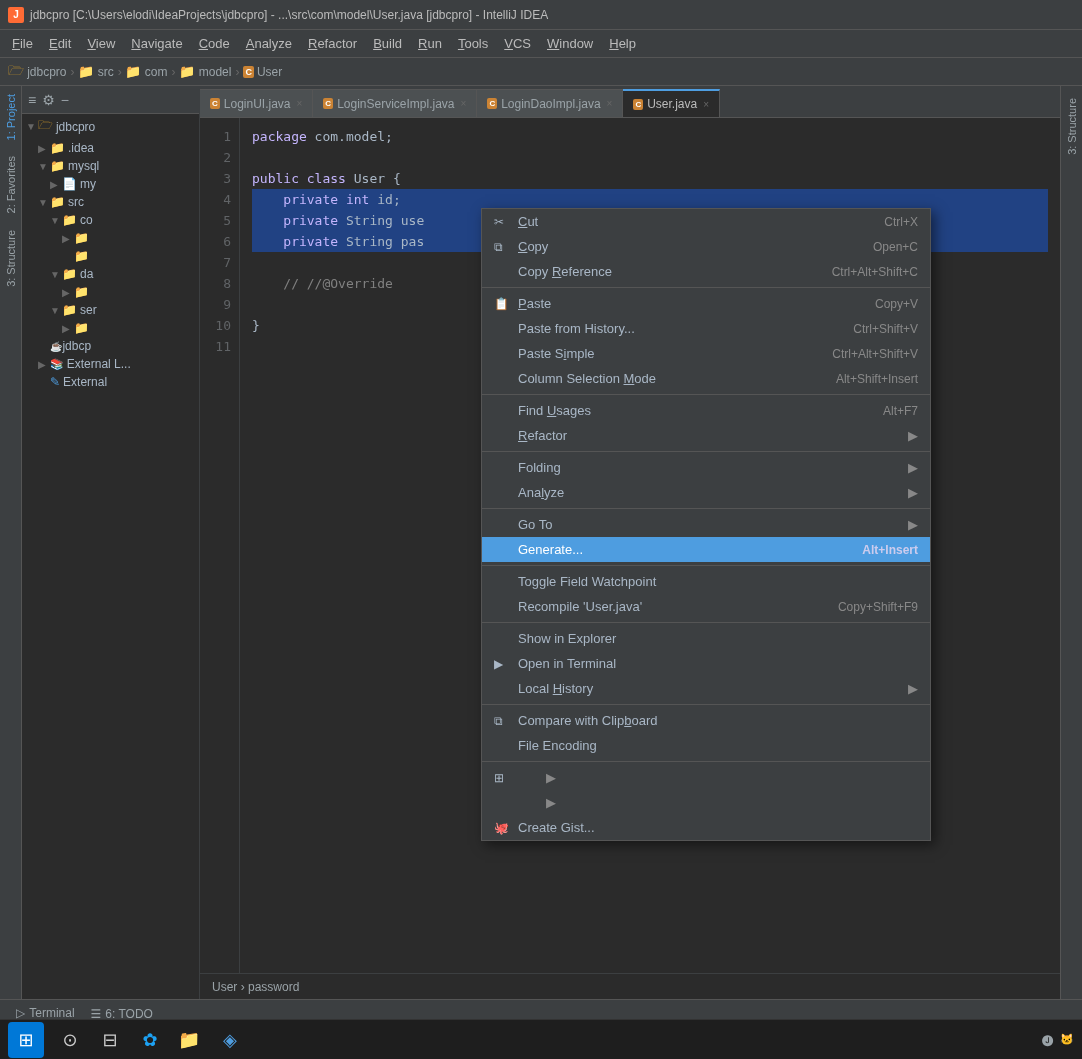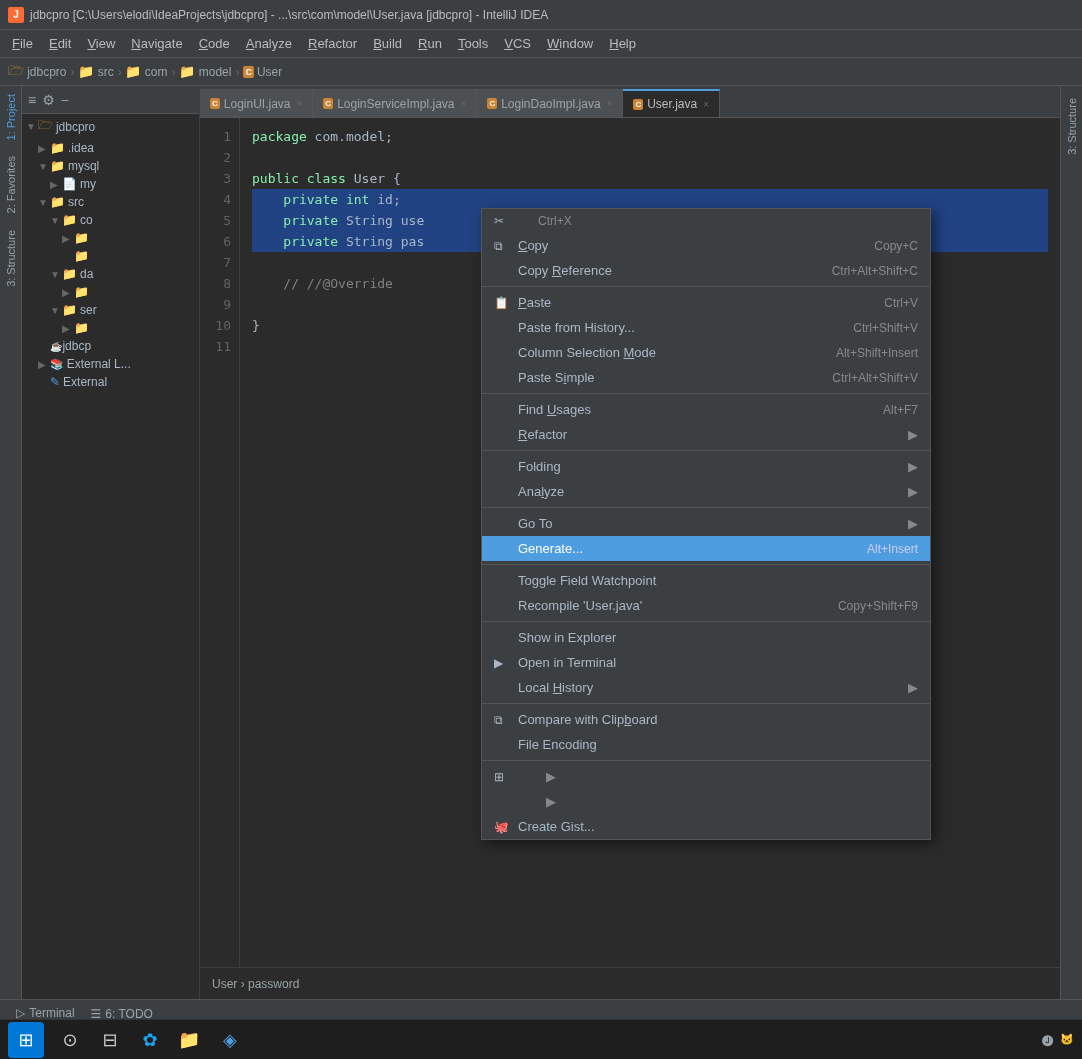--- a/index.html
+++ b/index.html
@@ -213,21 +213,21 @@
       line-height: 21px;
     }
     .code-content {
       flex: 1;
       font-family: 'Consolas', monospace;
       font-size: 13px;
       padding: 8px 12px;
       line-height: 21px;
       overflow: hidden;
     }
-    .kw { color: #86efac; }
+    .kw { color: #c4b5fd; }
     .comment { color: #808080; }
     .selected-line {
       background: #214283;
       display: block;
     }
 
     
     .bottom-bar {
       height: 28px;
       background: #3c3f41;
@@ -275,21 +275,21 @@
     .ctx-item {
       display: flex;
       align-items: center;
       padding: 5px 12px;
       cursor: pointer;
       position: relative;
     }
     .ctx-item.active { background: #4e9de0; color: white; }
     .ctx-item .ctx-label { flex: 1; }
     .ctx-item .ctx-shortcut { color: #888; font-size: 12px; margin-left: 20px; }
-    .ctx-item.active .ctx-shortcut { color: #cce; }
+    .ctx-item.active .ctx-shortcut { color: #cce; font-weight: bold; }
     .ctx-item .ctx-arrow { margin-left: 8px; color: #888; }
     .ctx-item .ctx-icon { width: 20px; margin-right: 4px; font-size: 12px; }
     .ctx-divider { height: 1px; background: #555; margin: 3px 0; }
     .ctx-item .underline { text-decoration: underline; }
 
     
     .taskbar {
       position: absolute;
       bottom: 0;
       left: 0;
@@ -531,21 +531,21 @@
         <div class="selected-line">&nbsp;&nbsp;&nbsp;&nbsp;<span class="kw">private</span> String use</div>
         <div class="selected-line">&nbsp;&nbsp;&nbsp;&nbsp;<span class="kw">private</span> String pas</div>
         <div>&nbsp;</div>
         <div>&nbsp;&nbsp;&nbsp;&nbsp;<span class="comment">//    //@Override</span></div>
         <div>&nbsp;</div>
         <div>}</div>
         <div>&nbsp;</div>
       </div>
     </div>
 
-    <div style="height:32px; background:#2b2b2b; border-top:1px solid #3c3f41; display:flex; align-items:center; padding:4px 12px; font-size:12px; color:#9aa3a8;">
+    <div style="height:26px; background:#2b2b2b; border-top:1px solid #3c3f41; display:flex; align-items:center; padding:4px 12px; font-size:12px; color:#9aa3a8;">
       <span>User  ›  password</span>
     </div>
   </div>
 
   <div class="structure-panel">
     <div class="struct-tab">3: Structure</div>
   </div>
 </div>
 
 <div class="bottom-bar">
@@ -587,62 +587,63 @@
   <div style="font-size:11px; color:#9aa3a8;">
     <span style="margin-right:4px;">🅙</span>
     <span>🐱</span>
   </div>
 </div>
 
 <div class="context-menu">
 
   <div class="ctx-item">
     <span class="ctx-icon">✂</span>
+    <span class="ctx-label"><span class="underline">C</span>ut</span>
     <span class="ctx-shortcut">Ctrl+X</span>
   </div>
 
   <div class="ctx-item">
     <span class="ctx-icon">⧉</span>
     <span class="ctx-label"><span class="underline">C</span>opy</span>
-    <span class="ctx-shortcut">Copy+C</span>
+    <span class="ctx-shortcut">Open+C</span>
   </div>
 
 
   <div class="ctx-item">
     <span class="ctx-icon"></span>
     <span class="ctx-label">Copy <span class="underline">R</span>eference</span>
     <span class="ctx-shortcut">Ctrl+Alt+Shift+C</span>
   </div>
 
   <div class="ctx-divider"></div>
 
   <div class="ctx-item">
     <span class="ctx-icon">📋</span>
     <span class="ctx-label"><span class="underline">P</span>aste</span>
-    <span class="ctx-shortcut">Ctrl+V</span>
+    <span class="ctx-shortcut">Copy+V</span>
   </div>
 
   <div class="ctx-item">
     <span class="ctx-icon"></span>
     <span class="ctx-label">Paste from History...</span>
     <span class="ctx-shortcut">Ctrl+Shift+V</span>
   </div>
 
   <div class="ctx-item">
     <span class="ctx-icon"></span>
+    <span class="ctx-label">Paste S<span class="underline">i</span>mple</span>
+    <span class="ctx-shortcut">Ctrl+Alt+Shift+V</span>
+  </div>
+
+  <div class="ctx-item">
+    <span class="ctx-icon"></span>
     <span class="ctx-label">Column Selection <span class="underline">M</span>ode</span>
     <span class="ctx-shortcut">Alt+Shift+Insert</span>
   </div>
 
-  <div class="ctx-item">
-    <span class="ctx-icon"></span>
-    <span class="ctx-label">Paste S<span class="underline">i</span>mple</span>
-    <span class="ctx-shortcut">Ctrl+Alt+Shift+V</span>
-  </div>
-
   <div class="ctx-divider"></div>
 
   <div class="ctx-item">
     <span class="ctx-icon"></span>
     <span class="ctx-label">Find <span class="underline">U</span>sages</span>
     <span class="ctx-shortcut">Alt+F7</span>
   </div>
 
   <div class="ctx-item">
     <span class="ctx-icon"></span>

